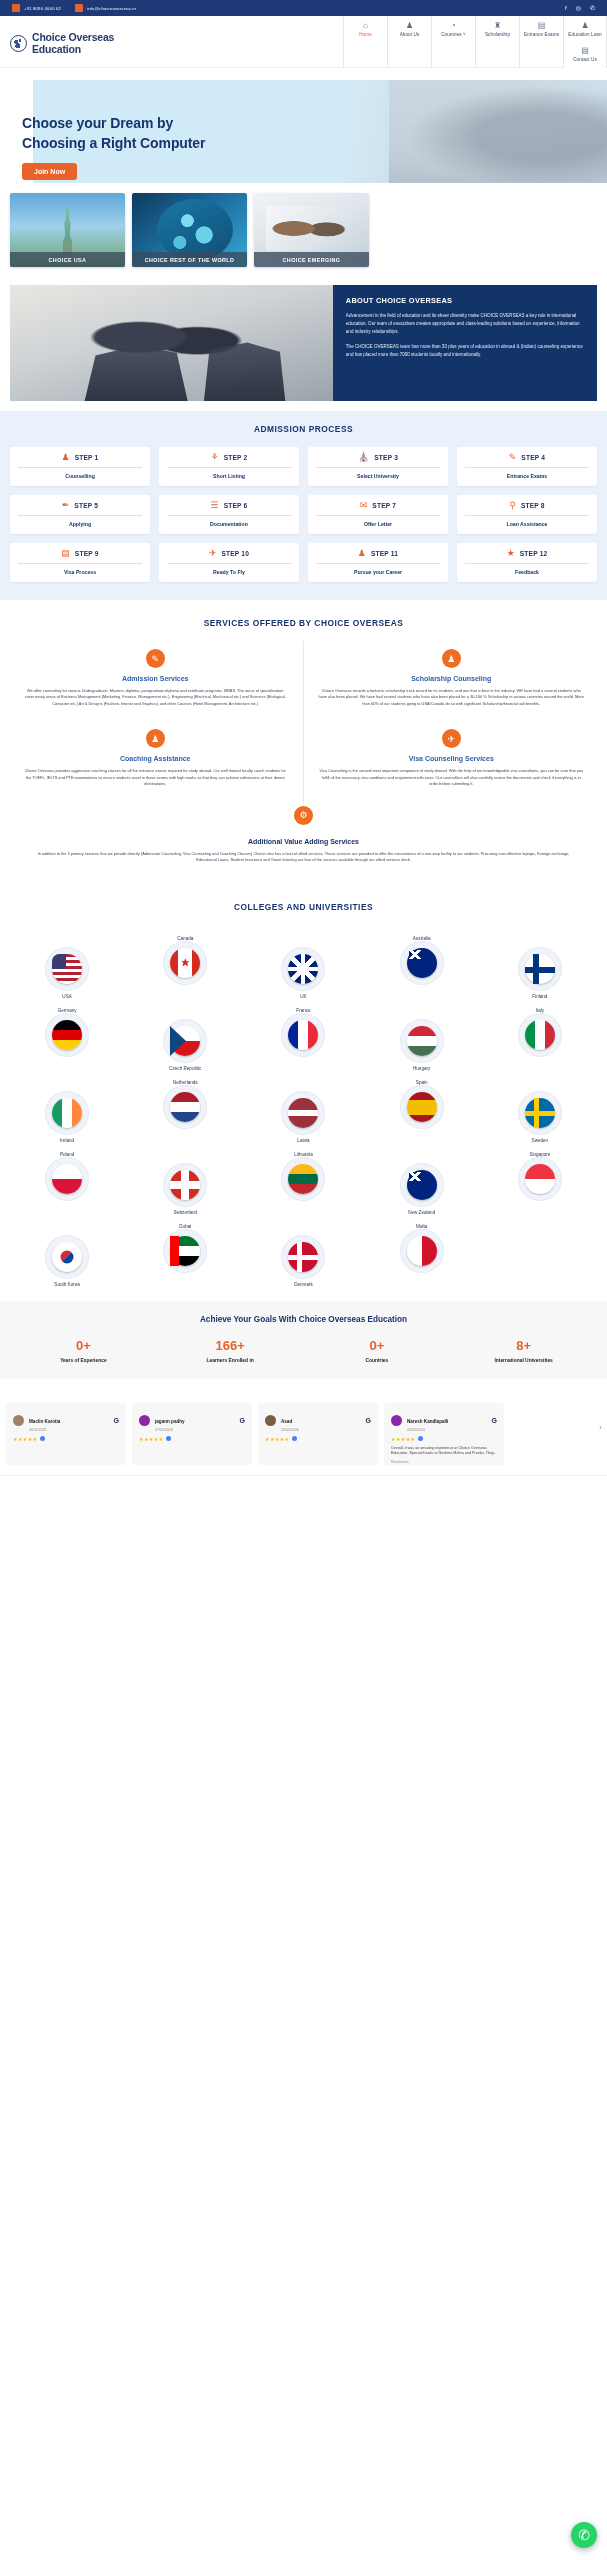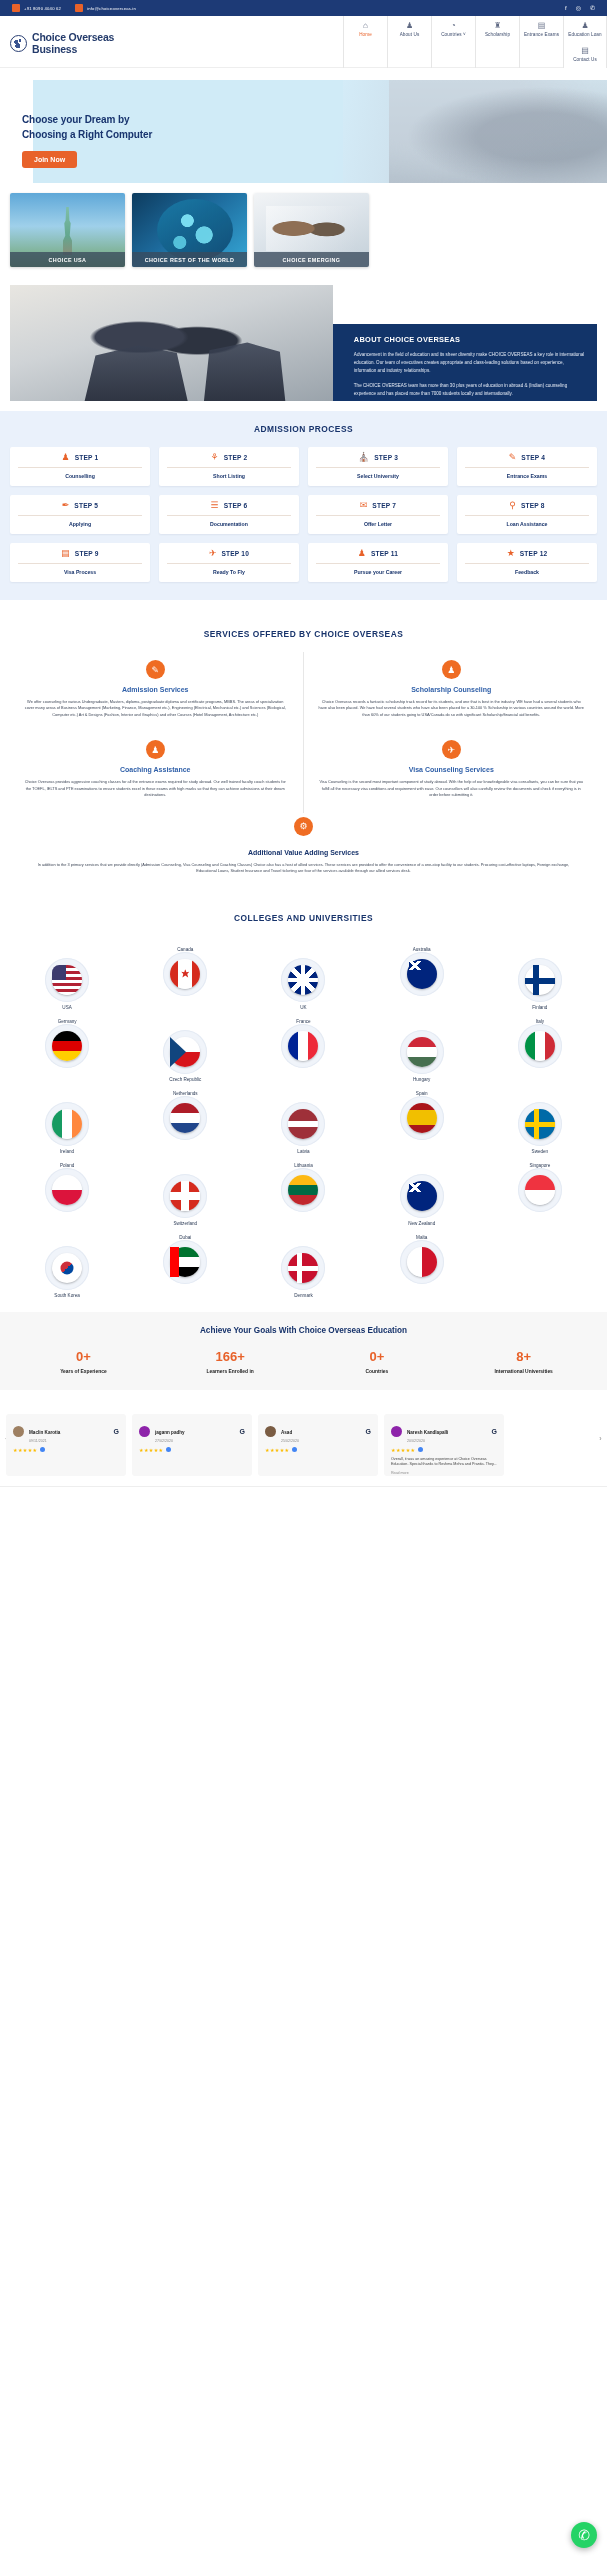--- a/index.html
+++ b/index.html
@@ -106,21 +106,21 @@
       radial-gradient(ellipse at 70% 55%, rgba(120,130,145,.45) 0 30%, transparent 62%),
       radial-gradient(ellipse at 30% 30%, rgba(200,210,220,.6) 0 40%, transparent 70%),
       linear-gradient(180deg, #cfe0ea 0%, #b6c2cd 100%);
   }
   .hero-panel {
     position: absolute; left: 33px; top: 12px; width: 310px; height: 103px;
     background: rgba(207,234,247,.82);
   }
   .hero-inner { position: absolute; left: 22px; top: 45px; z-index: 3; }
   .hero-h1 {
-    font-size: 10px; font-weight: 700; color: #18346e;
+    font-size: 14px; font-weight: 700; color: #18346e;
     line-height: 1.45; letter-spacing: -.1px;
   }
   .hero-btn {
     margin-top: 9px;
     display: inline-block;
     background: #e8622a; color: #fff;
     font-size: 7px; font-weight: 700;
     padding: 5px 12px; border-radius: 3px;
     border: none; cursor: pointer;
   }
@@ -191,23 +191,22 @@
   }
   .about-img::after{
     content:""; position:absolute; left:8%; bottom:0; width:84%; height:56%;
     background:
       linear-gradient(180deg, rgba(60,68,86,.85), rgba(40,46,60,.95));
     clip-path: polygon(18% 100%, 22% 30%, 38% 14%, 52% 26%, 56% 100%, 62% 100%, 64% 22%, 78% 10%, 90% 24%, 92% 100%);
   }
   .about-box {
     width: 45%;
     background: #123469;
-    padding: 11px 11px 10px 21px;
+    padding: 11px 11px 10px 13px;
     color: #fff;
-    margin-top: 39px;
   }
   .about-title {
     font-size: 7.4px; font-weight: 700; letter-spacing: .3px;
     margin-bottom: 7px;
   }
   .about-p {
     font-size: 4.55px; line-height: 1.75; color: #e6ecf6;
     margin-bottom: 7px;
   }
 
@@ -233,21 +232,21 @@
     box-shadow: 0 1px 2px rgba(30,50,90,.07);
     text-align: center;
   }
   .step-top { display: flex; align-items: center; justify-content: center; gap: 5px; }
   .step-ico { font-size: 9px; color: #e8622a; line-height: 1; }
   .step-num { font-size: 6.6px; font-weight: 700; color: #17336b; letter-spacing: .2px; }
   .step-div { height: 1px; background: #eadfd6; margin: 5px 2px; }
   .step-lbl { font-size: 5.2px; font-weight: 700; color: #17336b; }
 
   
-  .services { padding: 18px 8px 10px 8px; background: #fff; margin-top: 11px; }
+  .services { padding: 18px 8px 10px 8px; background: #fff; }
   .svc-grid {
     display: grid;
     grid-template-columns: 1fr 1fr;
     margin-top: 12px;
   }
   .svc {
     padding: 8px 14px 14px 14px;
     text-align: center;
     position: relative;
   }
@@ -417,21 +416,21 @@
     <span class="tb-soc">◎</span>
     <span class="tb-soc">✆</span>
   </div>
 </div>
 
 <div class="header">
   <div class="brand">
     <span class="brand-logo"></span>
     <span class="brand-name">
       <span>Choice Overseas</span><br>
-      <span>Business</span>
+      <span>Education</span>
     </span>
   </div>
 
   <div class="nav-wrap">
     <div class="nav">
       <div class="nav-item active">
         <span class="nav-ico">⌂</span>
         <span class="nav-label">Home</span>
       </div>
       <div class="nav-item">

